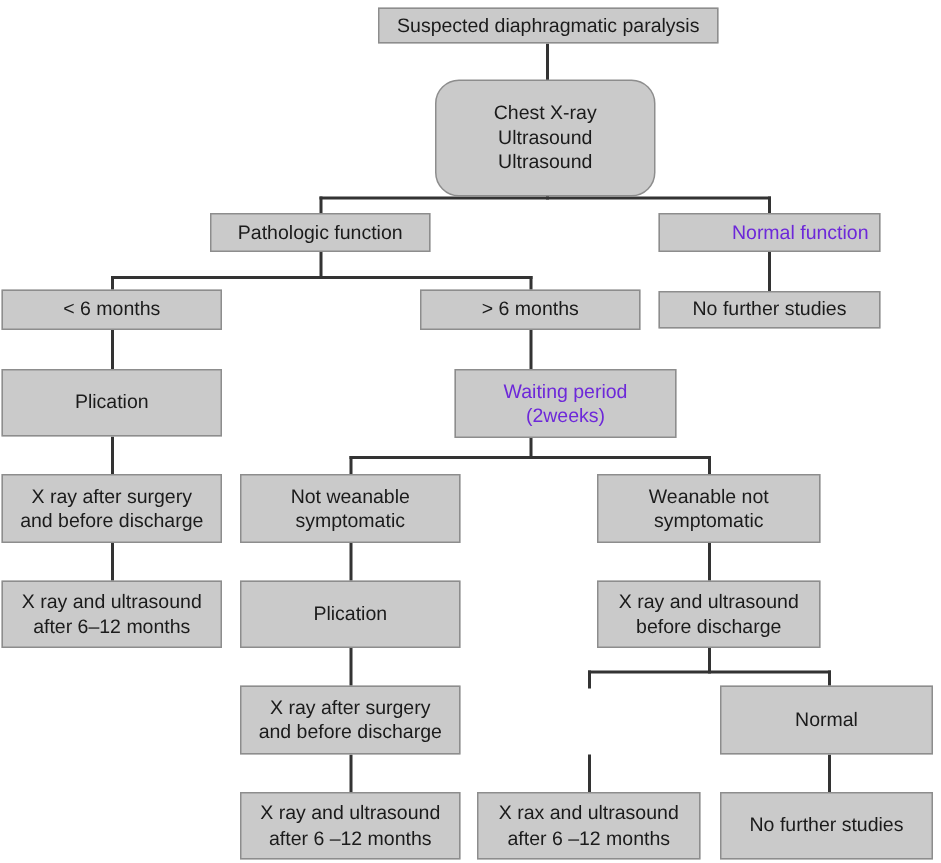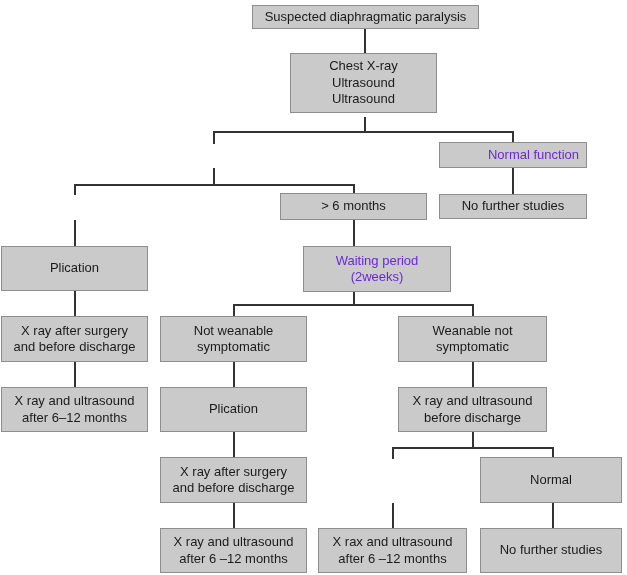--- a/index.html
+++ b/index.html
@@ -66,27 +66,33 @@
     <div class="edge" style="left: 472px; top: 432px; width: 1.5px; height: 16.5px; background: rgb(51, 51, 51);"></div>
     <div class="edge" style="left: 392px; top: 447px; width: 161.5px; height: 1.5px; background: rgb(51, 51, 51);"></div>
     <div class="edge" style="left: 392px; top: 447px; width: 1.5px; height: 11.5px; background: rgb(51, 51, 51);"></div>
     <div class="edge" style="left: 552px; top: 447px; width: 1.5px; height: 11.5px; background: rgb(51, 51, 51);"></div>
     <div class="edge" style="left: 233px; top: 503px; width: 1.5px; height: 26.5px; background: rgb(51, 51, 51);"></div>
     <div class="edge" style="left: 392px; top: 503px; width: 1.5px; height: 26.5px; background: rgb(51, 51, 51);"></div>
     <div class="edge" style="left: 552px; top: 503px; width: 1.5px; height: 26.5px; background: rgb(51, 51, 51);"></div>
     <div class="node" style="left: 252px; top: 5px; width: 227px; height: 24px; background: rgb(202, 202, 202); border-color: rgb(141, 141, 141); color: rgb(27, 27, 27);">
       <div class="node-line">Suspected diaphragmatic paralysis</div>
     </div>
-    <div class="node" style="left: 290px; top: 53px; width: 147px; height: 60px; background: rgb(202, 202, 202); border-color: rgb(141, 141, 141); color: rgb(27, 27, 27);">
+    <div class="node" style="left: 290px; top: 53px; width: 147px; height: 78px; background: rgb(202, 202, 202); border-color: rgb(141, 141, 141); color: rgb(27, 27, 27); border-radius: 16px;">
       <div class="node-line">Chest X-ray</div>
       <div class="node-line">Ultrasound</div>
       <div class="node-line">Ultrasound</div>
     </div>
+    <div class="node" style="left: 140px; top: 142px; width: 147px; height: 26px; background: rgb(202, 202, 202); border-color: rgb(141, 141, 141); color: rgb(27, 27, 27);">
+      <div class="node-line">Pathologic function</div>
+    </div>
     <div class="node" style="left: 439px; top: 142px; width: 148px; height: 26px; background: rgb(202, 202, 202); border-color: rgb(141, 141, 141); color: #6d28d9; padding-left: 41px;">
       <div class="node-line">Normal function</div>
+    </div>
+    <div class="node" style="left: 1px; top: 193px; width: 147px; height: 27px; background: rgb(202, 202, 202); border-color: rgb(141, 141, 141); color: rgb(27, 27, 27);">
+      <div class="node-line">&lt; 6 months</div>
     </div>
     <div class="node" style="left: 280px; top: 193px; width: 147px; height: 27px; background: rgb(202, 202, 202); border-color: rgb(141, 141, 141); color: rgb(27, 27, 27);">
       <div class="node-line">&gt; 6 months</div>
     </div>
     <div class="node" style="left: 439px; top: 194px; width: 148px; height: 25px; background: rgb(202, 202, 202); border-color: rgb(141, 141, 141); color: rgb(27, 27, 27);">
       <div class="node-line">No further studies</div>
     </div>
     <div class="node" style="left: 1px; top: 246px; width: 147px; height: 45px; background: rgb(202, 202, 202); border-color: rgb(141, 141, 141); color: rgb(27, 27, 27);">
       <div class="node-line">Plication</div>
     </div>

